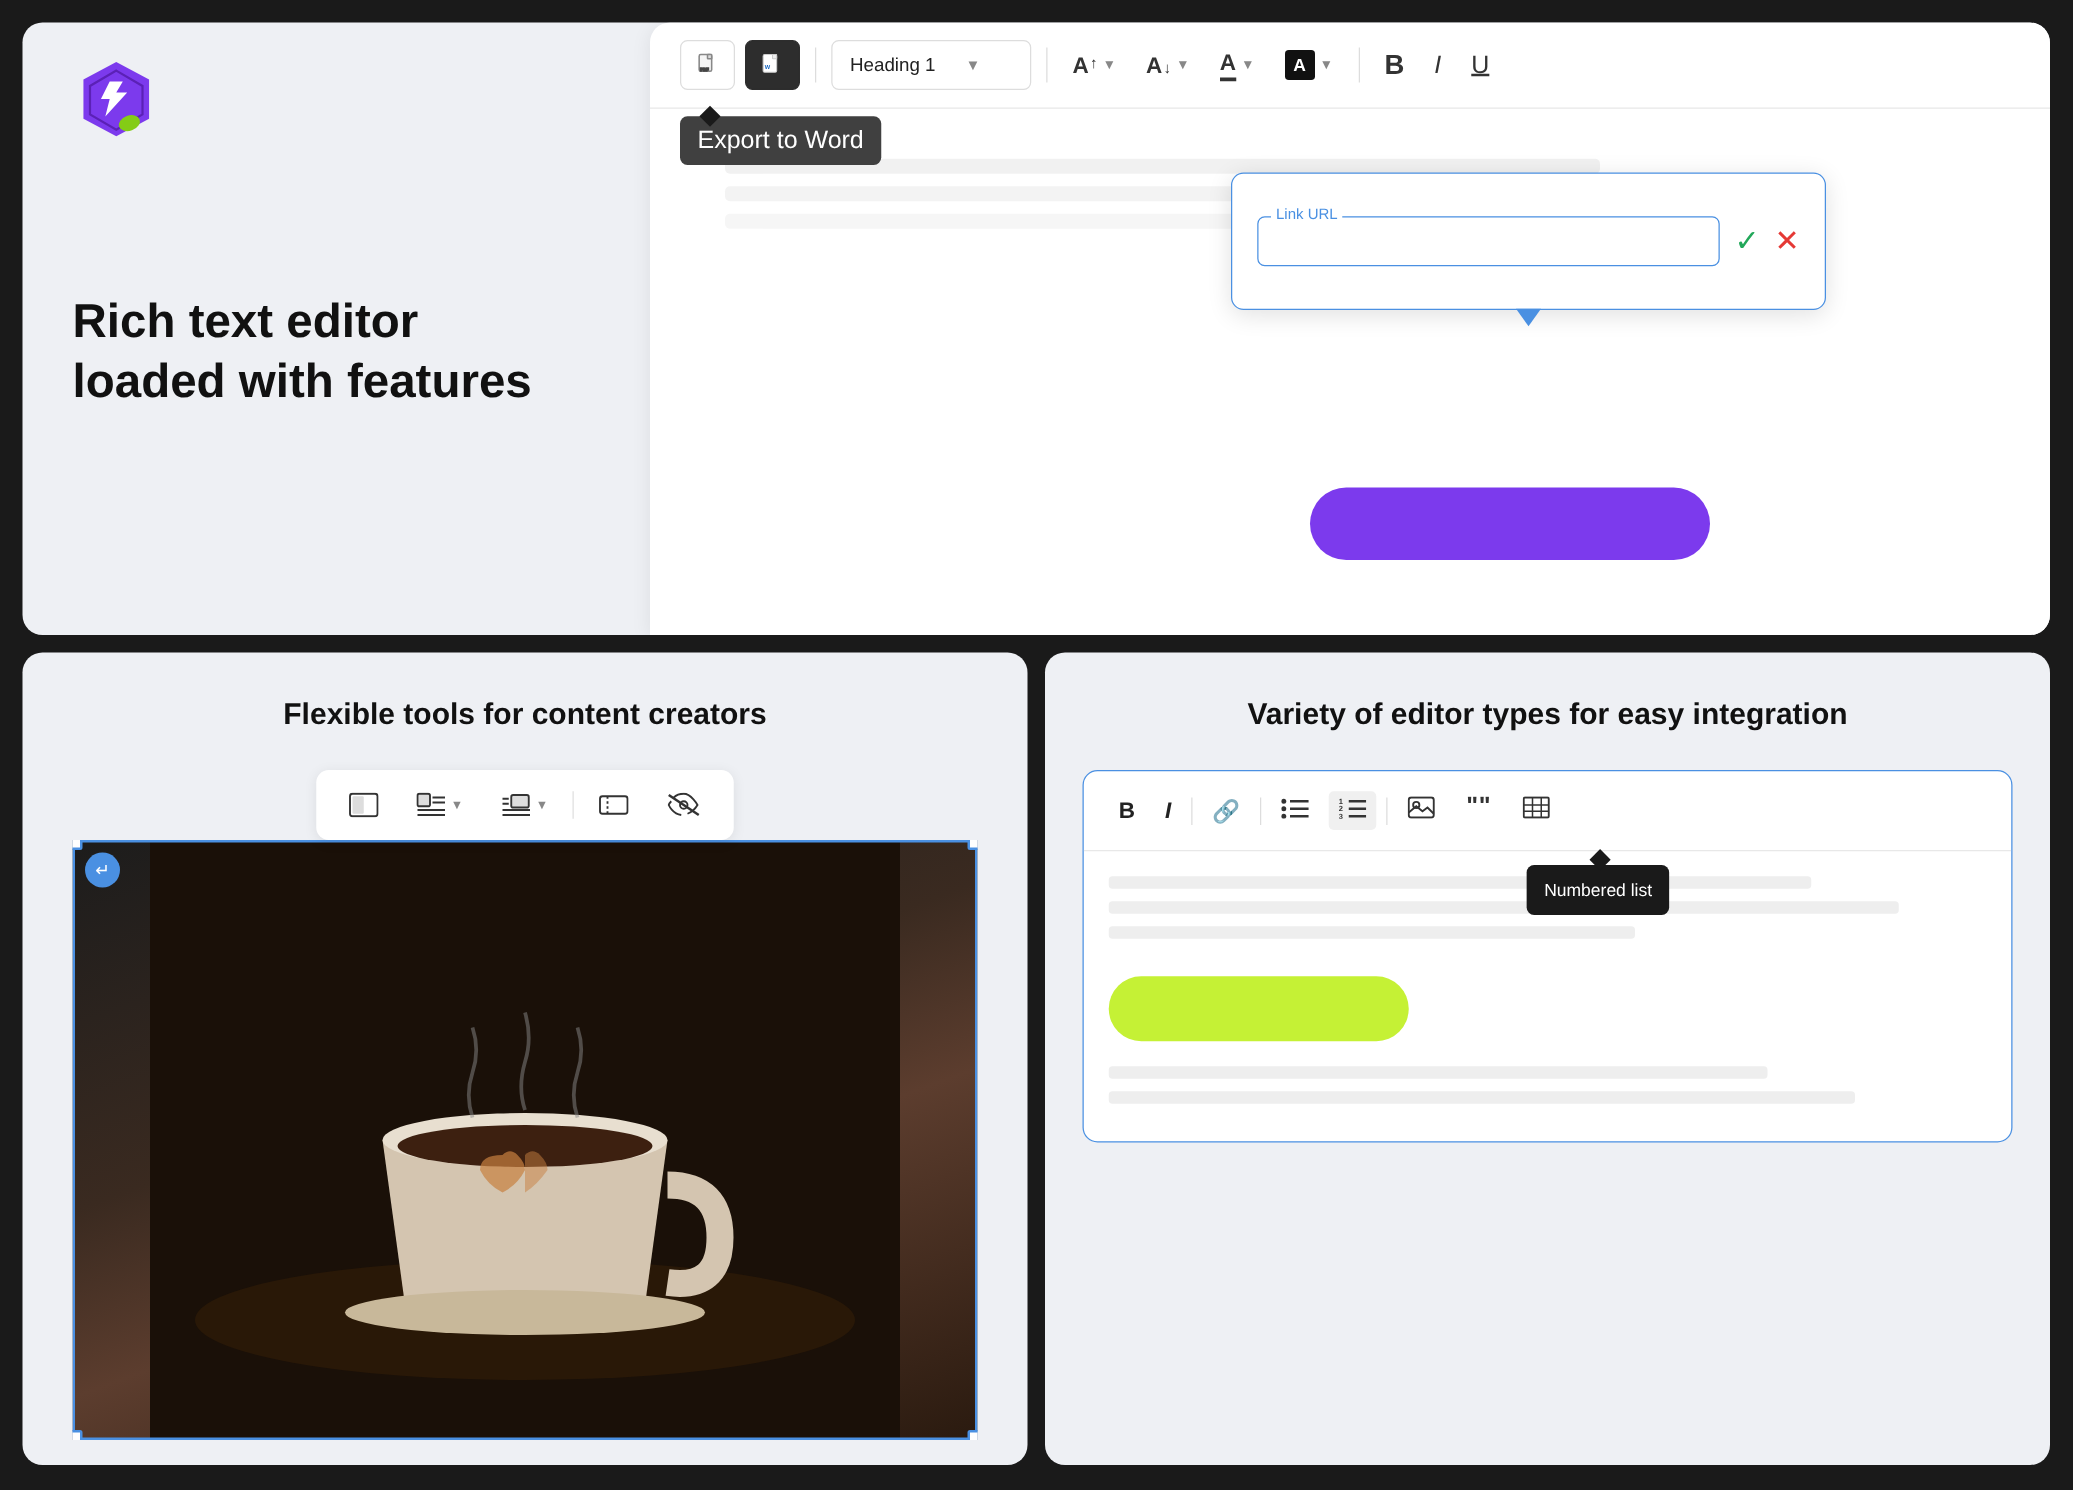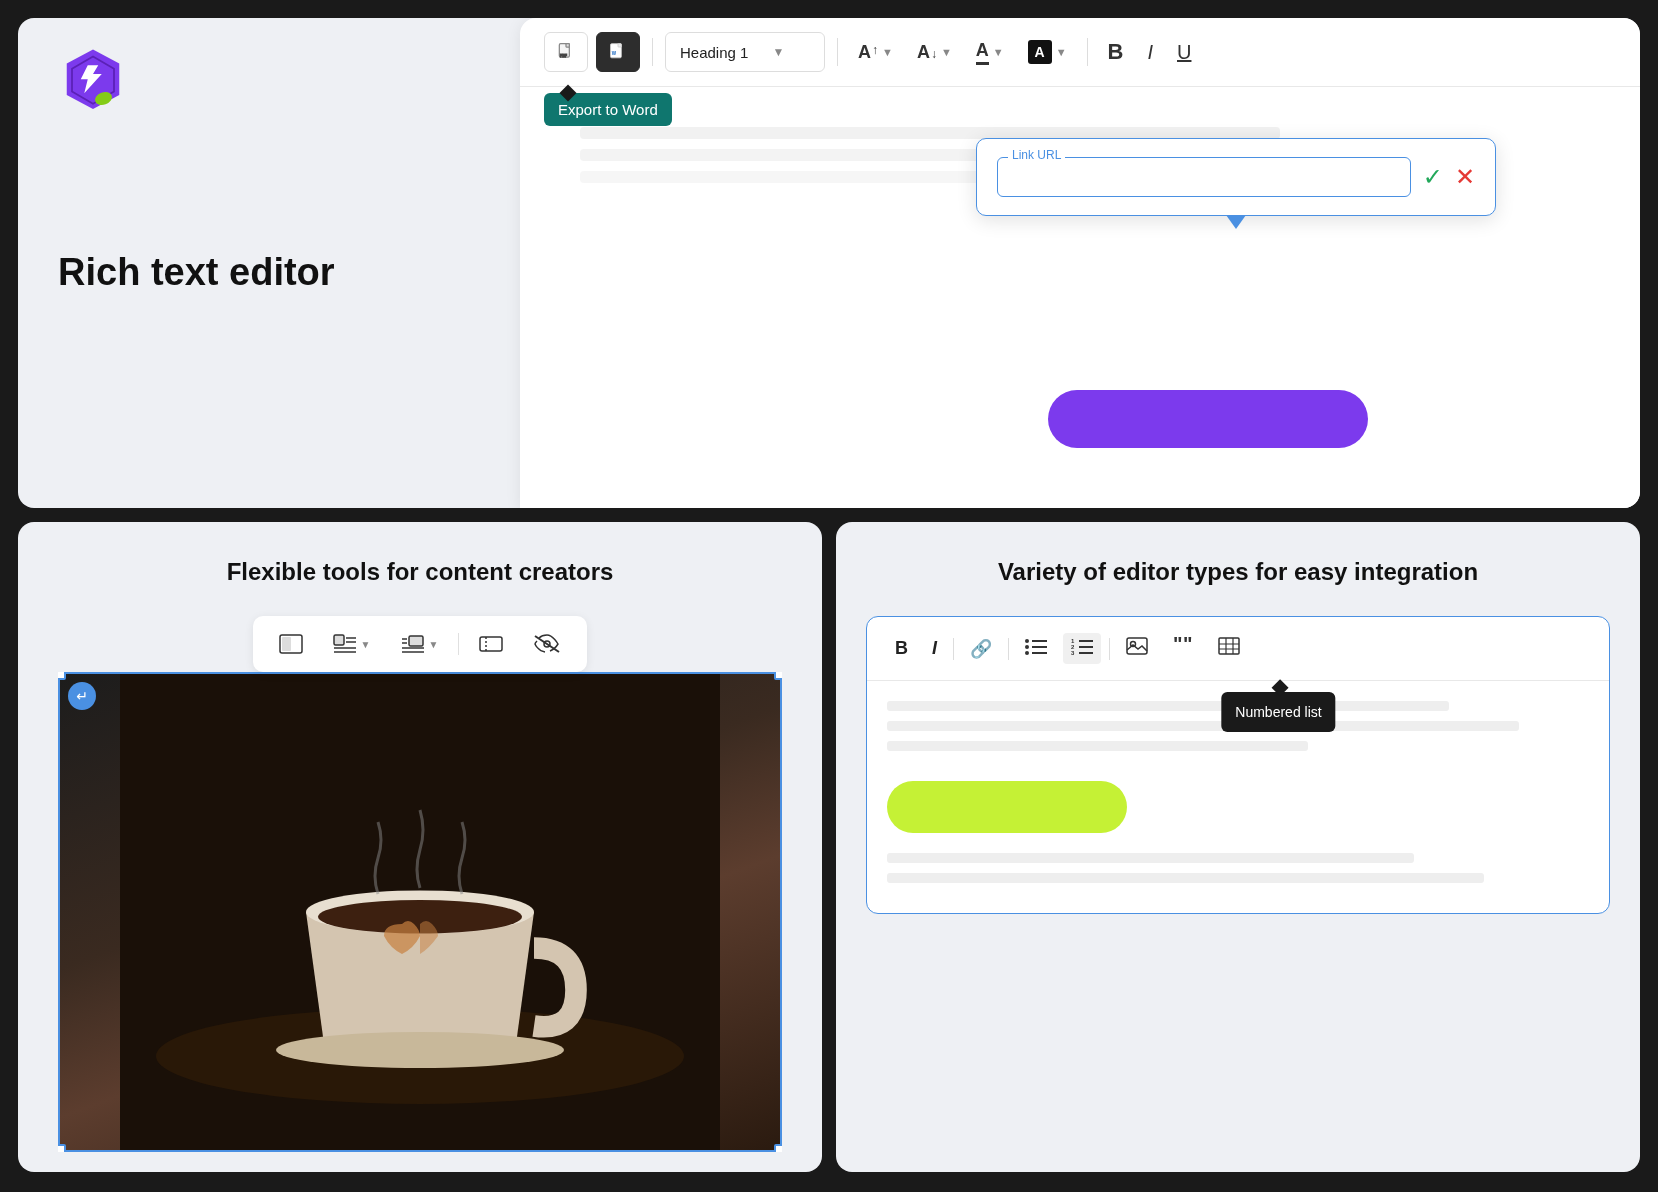--- a/index.html
+++ b/index.html
@@ -154,50 +154,50 @@
     .toolbar-underline {
       text-decoration: underline;
       font-size: 20px;
     }
 
     
     .tooltip-box {
       position: absolute;
       top: 75px;
       left: 24px;
-      background: #0f766e;
+      background: #404040;
       color: white;
       padding: 8px 14px;
       border-radius: 6px;
-      font-size: 15px;
+      font-size: 20px;
       z-index: 10;
     }
 
     .tooltip-box::after {
       content: '';
       position: absolute;
       top: -6px;
       left: 18px;
       width: 12px;
       height: 12px;
       background: #1a1a1a;
       transform: rotate(45deg);
     }
 
     
     .link-url-container {
       position: absolute;
       top: 120px;
       left: 50%;
       transform: translateX(-20%);
-      width: 520px;
+      width: 476px;
       background: white;
       border-radius: 10px;
       border: 1.5px solid #4a90e2;
-      padding: 18px 20px;
+      padding: 34px 20px;
       box-shadow: 0 4px 20px rgba(0,0,0,0.12);
       z-index: 5;
     }
 
     .link-url-inner {
       display: flex;
       align-items: center;
       gap: 12px;
     }
 
@@ -528,20 +528,21 @@
     <svg class="logo-hex" viewBox="0 0 80 80">
       <polygon points="40,4 70,20 70,56 40,72 10,56 10,20" fill="#7c3aed" stroke="none"></polygon>
       <polygon points="40,12 64,26 64,52 40,66 16,52 16,26" fill="none" stroke="#5b21b6" stroke-width="2"></polygon>
       <path d="M34,22 L26,38 L34,38 L30,54 L50,32 L40,32 L46,22 Z" fill="white"></path>
       <ellipse cx="52" cy="60" rx="10" ry="7" fill="#84cc16" transform="rotate(-20, 52, 60)"></ellipse>
     </svg>
   </div>
 
   <div class="tagline">
     <h2>Rich text editor</h2>
+    <h2>loaded with features</h2>
   </div>
 
   <div class="editor-card">
 
     <div class="toolbar">
 
       <button class="toolbar-btn">
         <svg viewBox="0 0 24 24" fill="none" stroke="#444" stroke-width="1.5">
           <rect x="4" y="2" width="12" height="16" rx="1.5" fill="#f5f5f5" stroke="#888"></rect>
           <path d="M12 2 L16 6" stroke="#888"></path>

